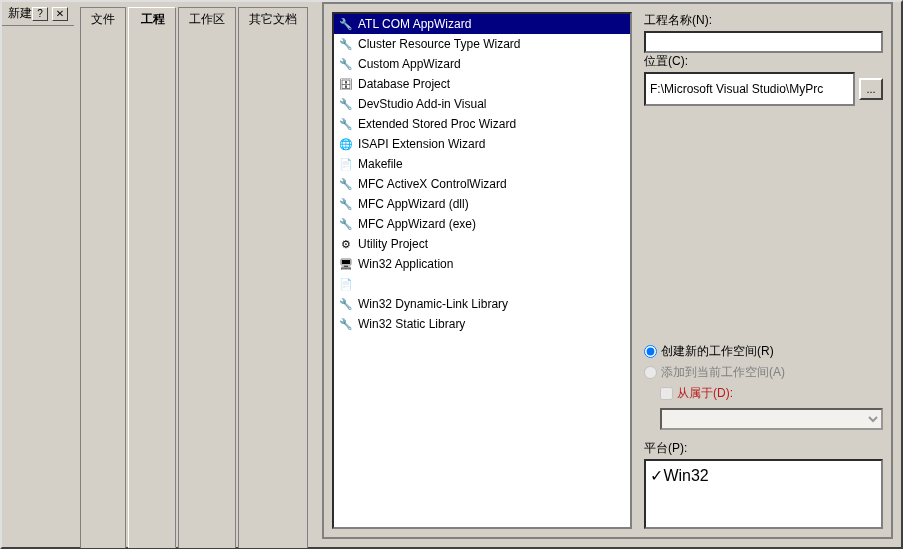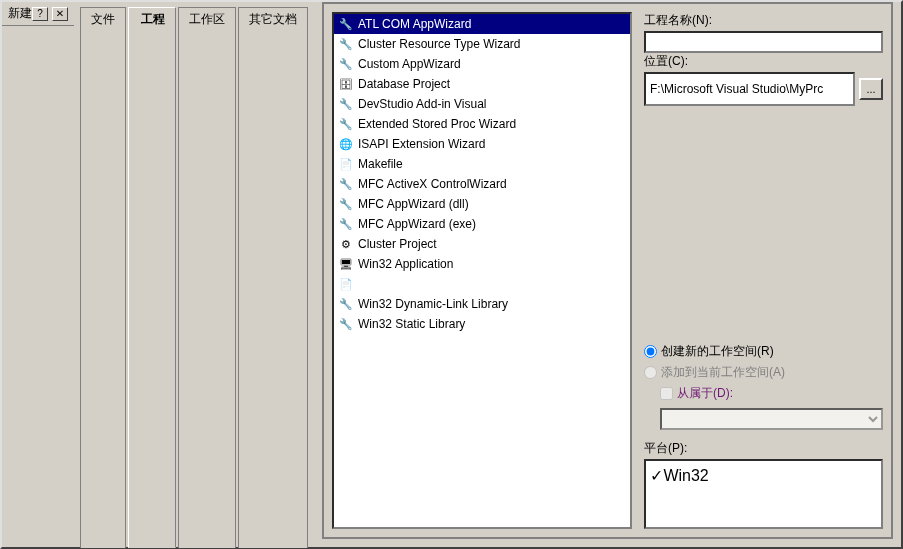--- a/index.html
+++ b/index.html
@@ -287,21 +287,21 @@
           <li class="project-list-item">
             <span class="icon" style="font-size: 11px;">🔧</span>
             <span>MFC AppWizard (dll)</span>
           </li>
           <li class="project-list-item">
             <span class="icon" style="font-size: 11px;">🔧</span>
             <span>MFC AppWizard (exe)</span>
           </li>
           <li class="project-list-item">
             <span class="icon" style="font-size: 11px;">⚙</span>
-            <span>Cluster Project</span>
+            <span>Utility Project</span>
           </li>
           <li class="project-list-item">
             <span class="icon" style="font-size: 11px;">🖥</span>
             <span>Win32 Application</span>
           </li>
           <li class="project-list-item">
             <span class="icon" style="font-size: 11px;">📄</span>
           </li>
           <li class="project-list-item">
             <span class="icon" style="font-size: 11px;">🔧</span>
@@ -335,21 +335,21 @@
         <div class="radio-item">
           <input type="radio" name="workspace" checked="" style="">
           <span>创建新的工作空间(R)</span>
         </div>
         <div class="radio-item">
           <input type="radio" name="workspace" disabled="" style="">
           <span style="color: #808080;">添加到当前工作空间(A)</span>
         </div>
         <div class="checkbox-item">
           <input type="checkbox" disabled="" style="">
-          <span style="color: #701a75;">从属于(D):</span>
+          <span style="color: #b91c1c;">从属于(D):</span>
         </div>
         <div class="subordinate-input">
           <select class="subordinate-select" disabled="">
             <option></option>
           </select>
         </div>
       </div>
 
       <div class="form-group" style="margin-top: 10px;">
         <label class="form-label">平台(P):</label>

